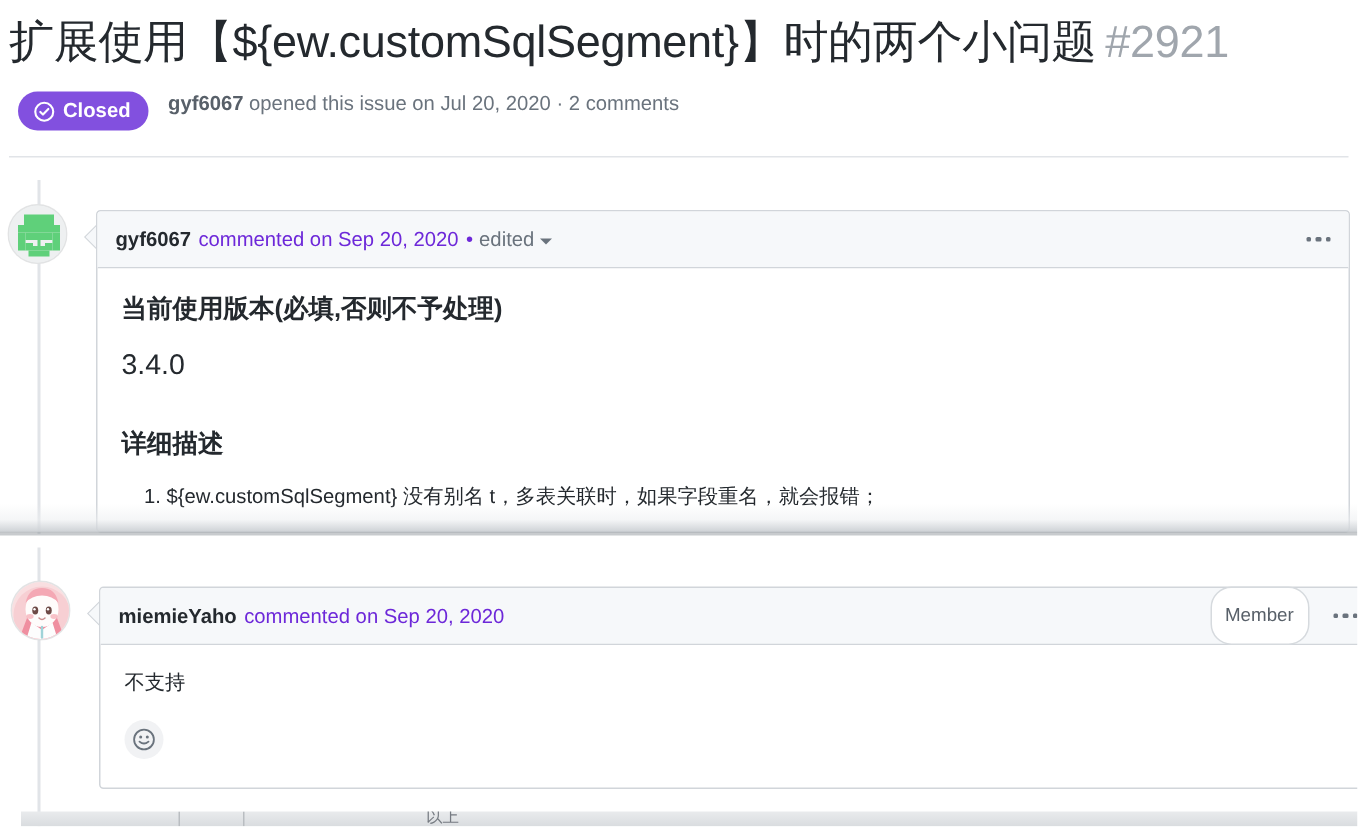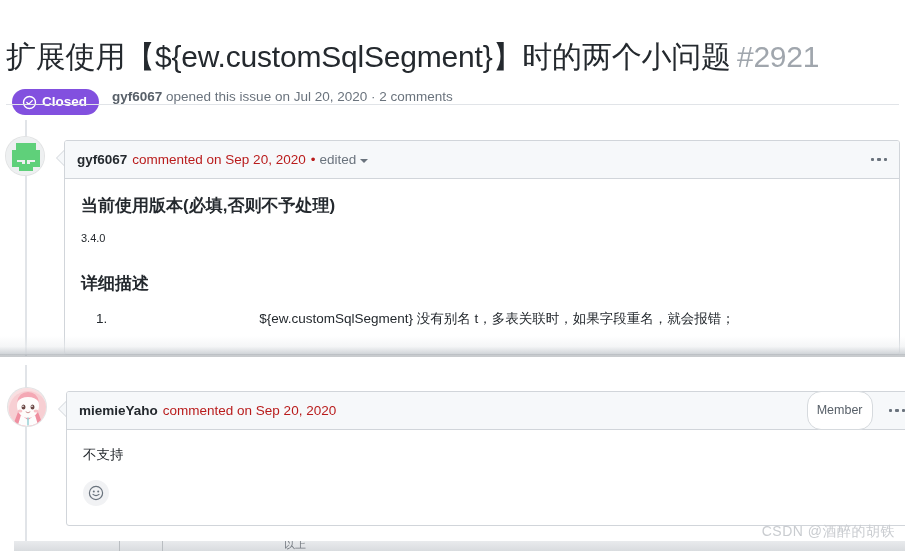--- a/index.html
+++ b/index.html
@@ -21,21 +21,20 @@
     background: #ffffff;
     overflow: hidden;
   }
 
   
   .issue-header {
     position: absolute;
     left: 0; top: 0;
     width: 884px;
     padding: 8px 10px 0 6px;
-    margin-top: 28px;
   }
 
   .issue-title {
     font-size: 30px;
     line-height: 42px;
     font-weight: 400;
     color: #24292e;
     white-space: nowrap;
     letter-spacing: -0.2px;
   }
@@ -139,21 +138,21 @@
     border-radius: 2px 2px 0 0;
     position: relative;
   }
   .comment-head .who {
     font-size: 13.5px;
     font-weight: 600;
     color: #24292e;
   }
   .comment-head .when {
     font-size: 13.5px;
-    color: #b91c1c;
+    color: #6d28d9;
     margin-left: 5px;
     white-space: nowrap;
   }
   .edited-btn {
     display: inline-flex;
     align-items: center;
     gap: 4px;
     font-size: 13.5px;
     color: #6a737d;
     margin-left: 4px;
@@ -204,30 +203,29 @@
     color: #24292e;
   }
   .comment-body h3 {
     font-size: 17px;
     font-weight: 700;
     line-height: 1.3;
     margin: 2px 0 0 0;
     color: #24292e;
   }
   .comment-body p {
-    font-size: 11px;
+    font-size: 19px;
     margin: 13px 0 0 0;
     color: #24292e;
   }
   .comment-body h3.second { margin-top: 26px; }
   .comment-body ol {
     margin: 13px 0 0 0;
     padding-left: 30px;
     font-size: 13.5px;
-    text-align: center;
   }
   .comment-body ol li { line-height: 1.6; }
 
   .reply-body {
     padding: 16px 16px 8px 16px;
     font-size: 13.5px;
     color: #24292e;
   }
 
   .reactions {
@@ -448,15 +446,14 @@
       </div>
     </div>
   </div>
 
   <div class="bottom-strip">
     <div class="tick" style="left:105px;"></div>
     <div class="tick" style="left:148px;"></div>
     <div class="glyph">以上</div>
   </div>
 
-  <div class="watermark">CSDN @酒醉的胡铁</div>
 
 </div>
 
 </body></html>

